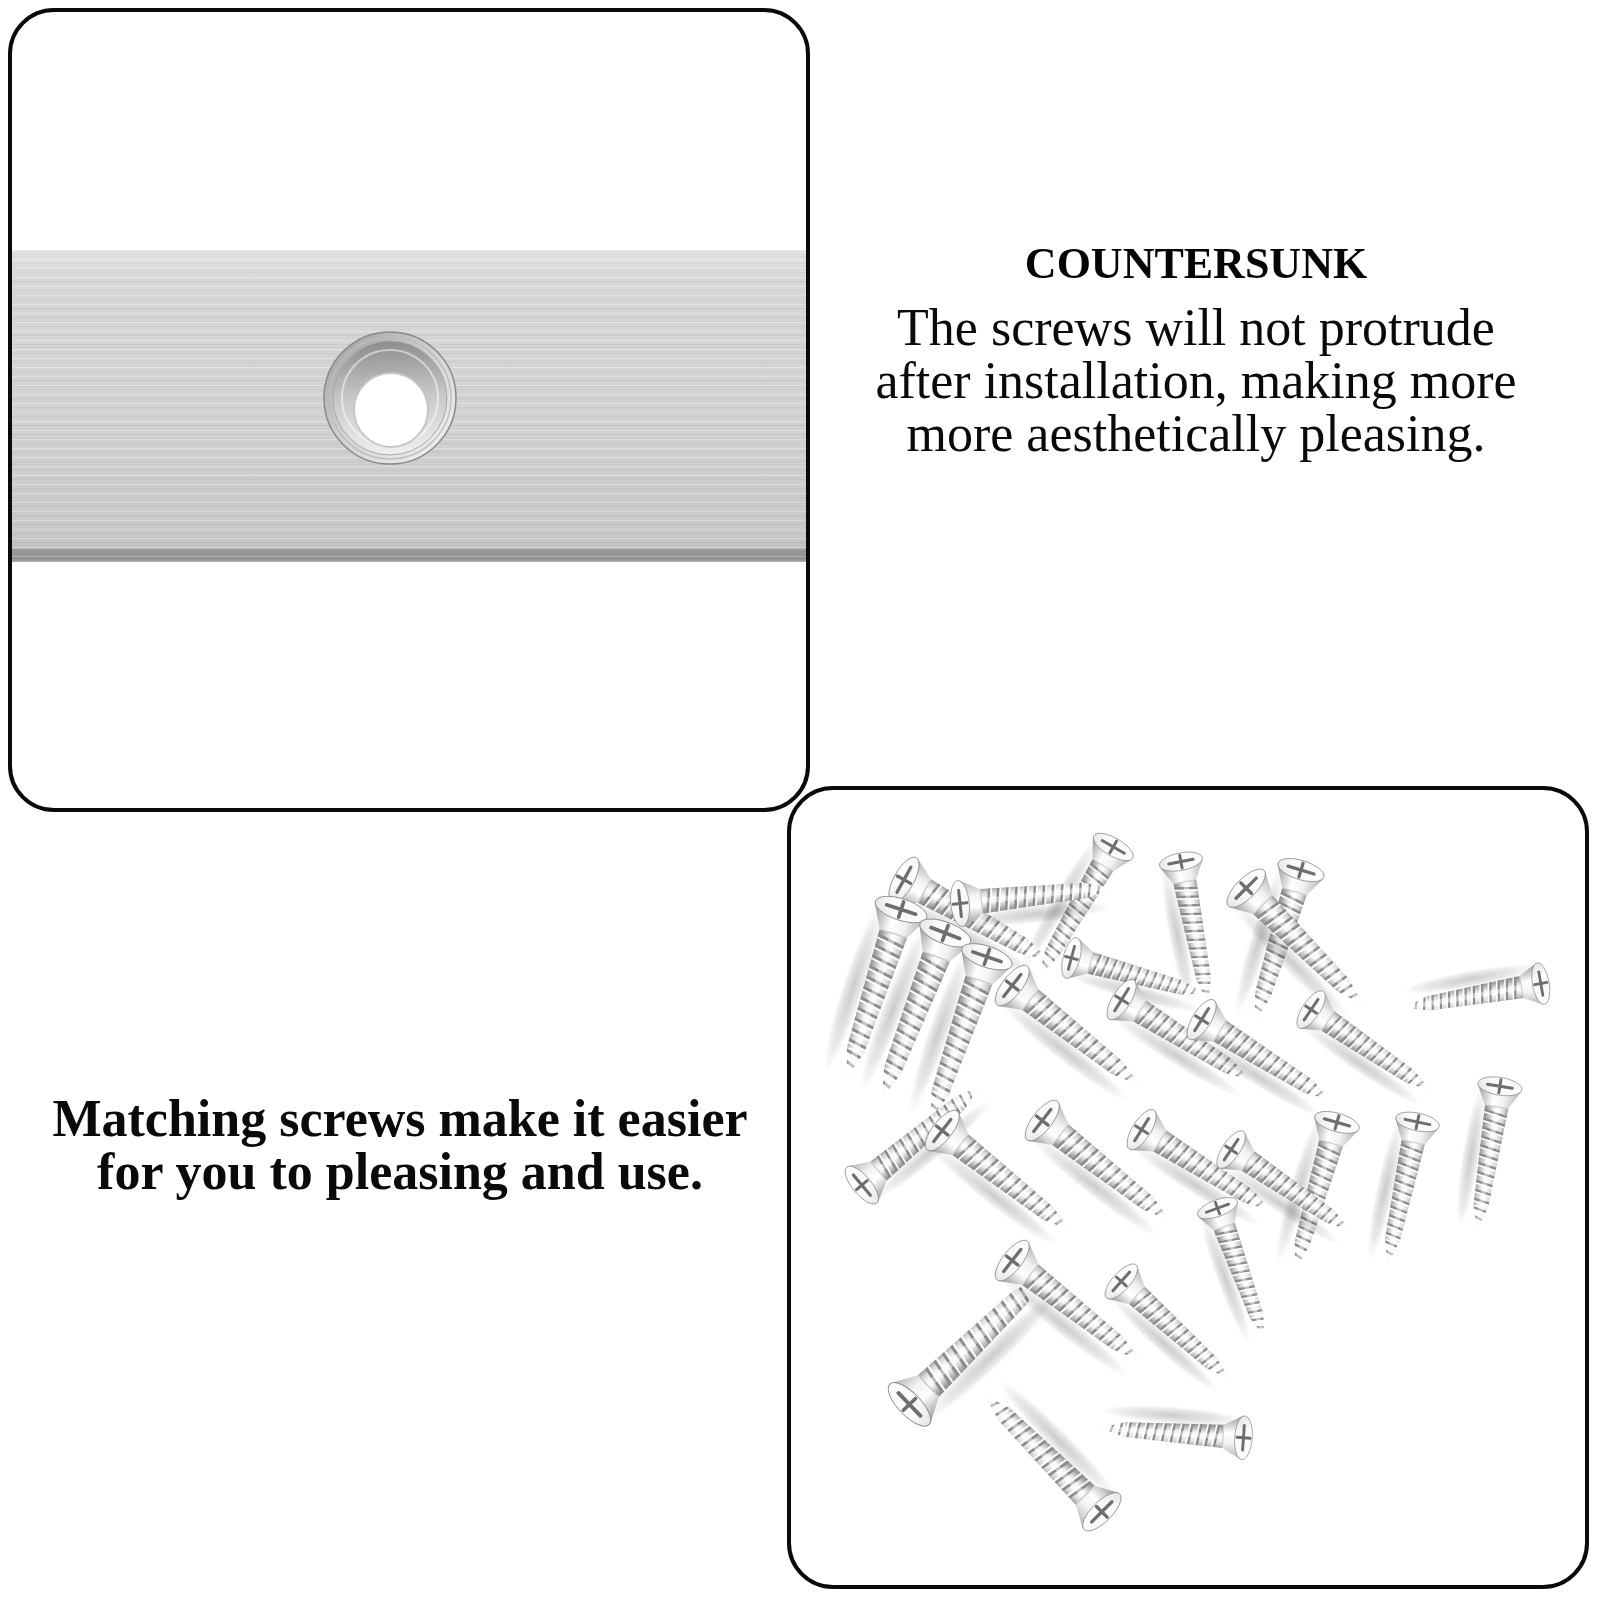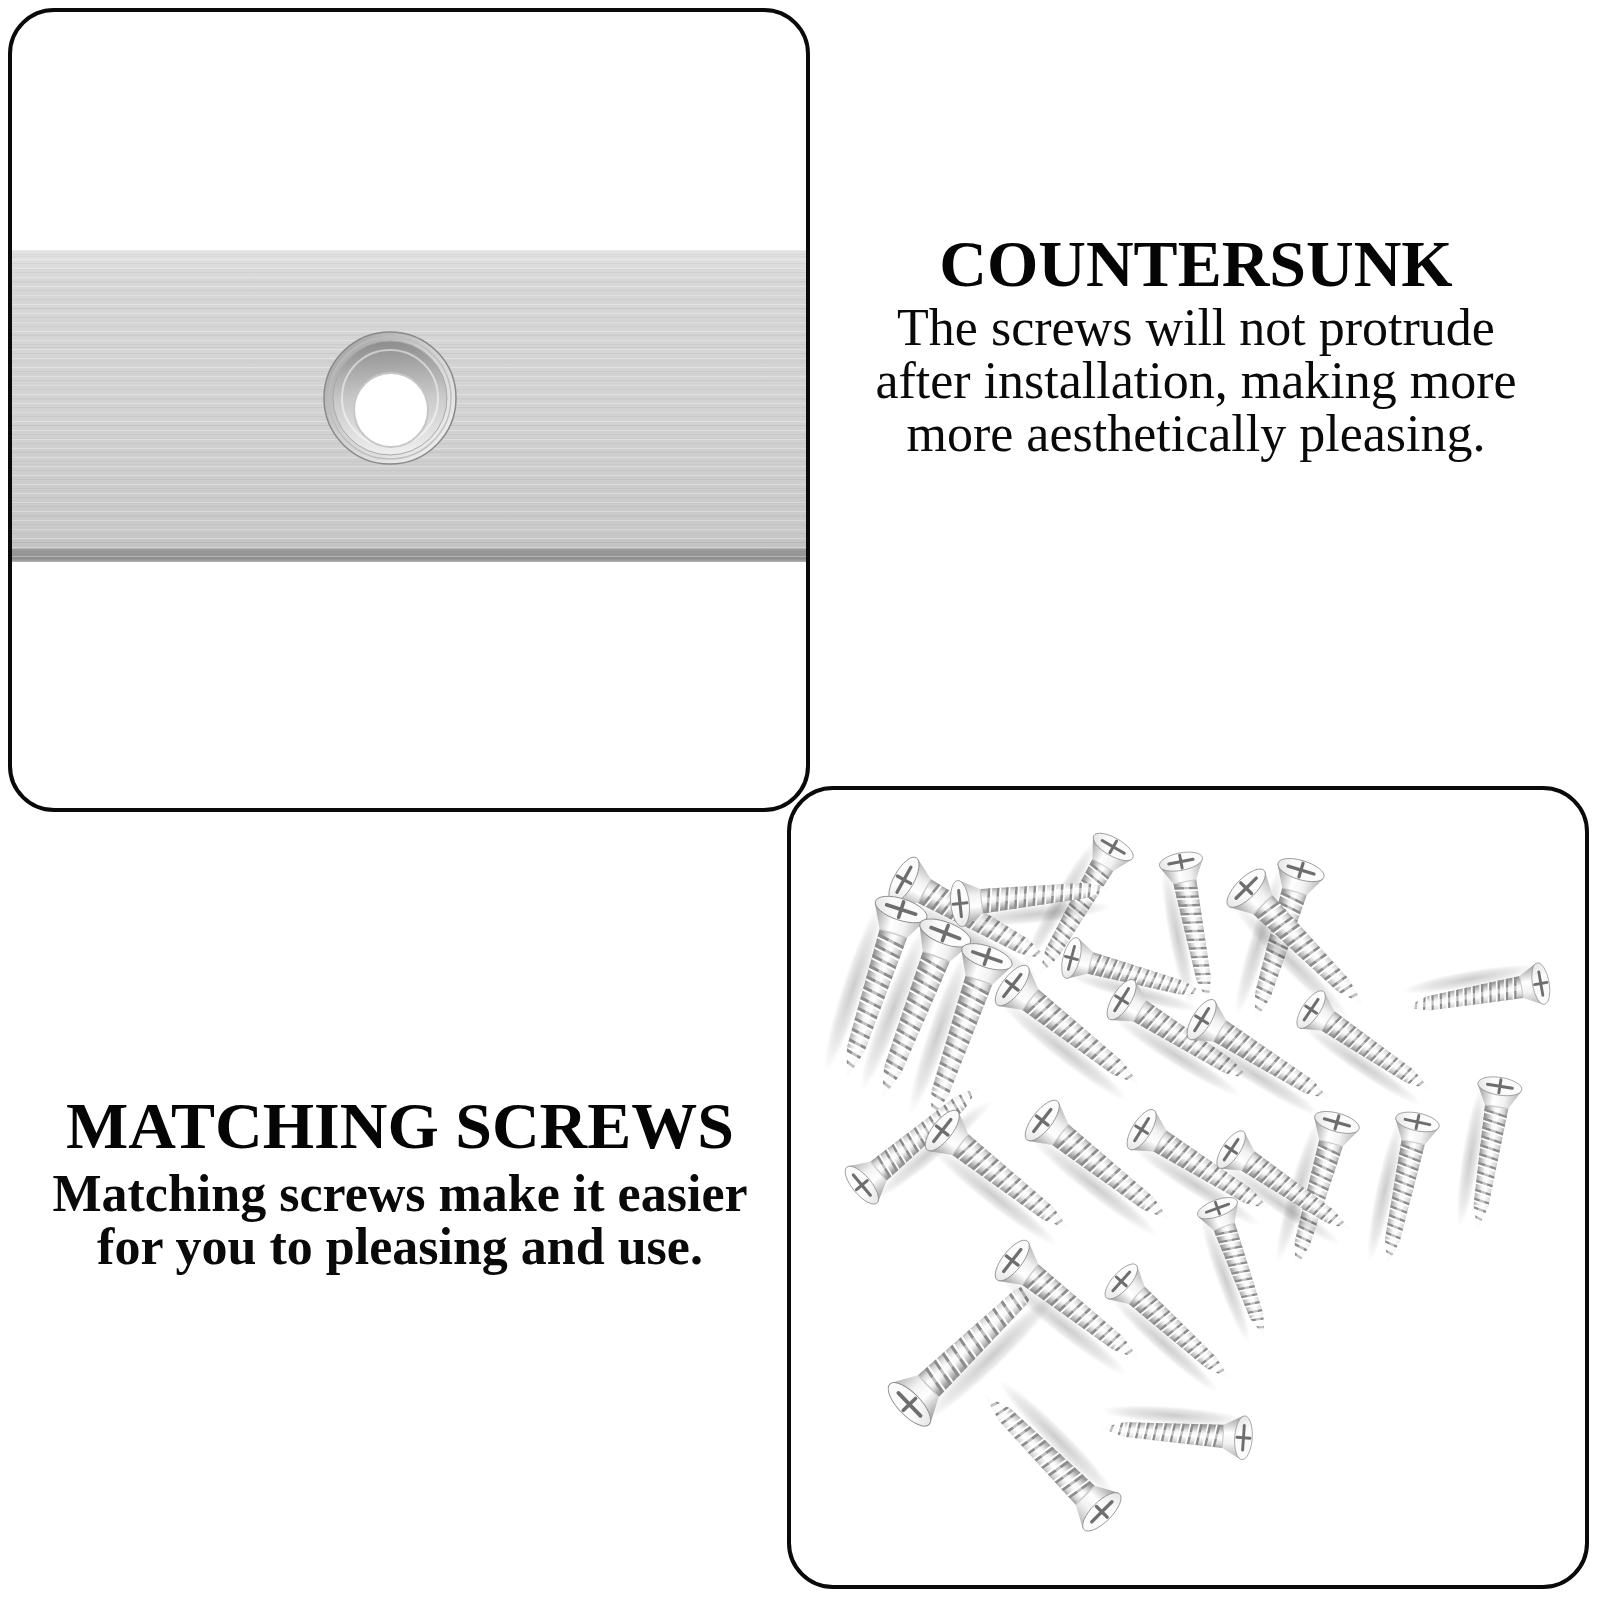--- a/index.html
+++ b/index.html
@@ -22,21 +22,21 @@
         rgba(255,255,255,0) 7px 13px),
       linear-gradient(180deg,#e2e2e2 0%,#d7d7d7 10%,#d2d2d2 55%,
         #c9c9c9 90%,#c2c2c2 95.5%,#9c9c9c 96%,#8f8f8f 99%,#b5b5b5 100%);
   }
   .hole-svg{position:absolute;left:303px;top:311px;}
 
   .text-block{position:absolute;text-align:center;}
   #block-countersunk{left:800px;top:226px;width:792px;}
   #block-matching  {left:0px;  top:1088px;width:800px;}
 
-  .headline{font-weight:bold;font-size:66px;line-height:75px;
+  .headline{font-weight:bold;font-size:44px;line-height:75px;
             letter-spacing:0px;color:#050505;margin:0;}
   .bodyline{font-size:52px;line-height:53px;color:#0a0a0a;margin:0;}
   .body-group{}
   #block-matching .body-group{margin-top:4px;font-weight:bold;}
 
   .screws-svg{position:absolute;left:0;top:0;width:100%;height:100%;}
 </style>
 </head>
 <body>
 
@@ -67,21 +67,20 @@
 <div class="text-block" id="block-countersunk">
   <div class="headline">COUNTERSUNK</div>
   <div class="body-group">
     <div class="bodyline">The screws will not protrude</div>
     <div class="bodyline">after installation, making more</div>
     <div class="bodyline">more aesthetically pleasing.</div>
   </div>
 </div>
 
 <div class="text-block" id="block-matching">
-  <div class="headline">MATCHING SCREWS</div>
   <div class="body-group">
     <div class="bodyline">Matching screws make it easier</div>
     <div class="bodyline">for you to pleasing and use.</div>
   </div>
 </div>
 
 <div class="panel" id="panel-screws">
   <svg class="screws-svg" viewBox="791 790 794 795" preserveAspectRatio="xMidYMid slice">
     <defs>
       <linearGradient id="gShank" x1="0" y1="-17" x2="0" y2="17" gradientUnits="userSpaceOnUse">

